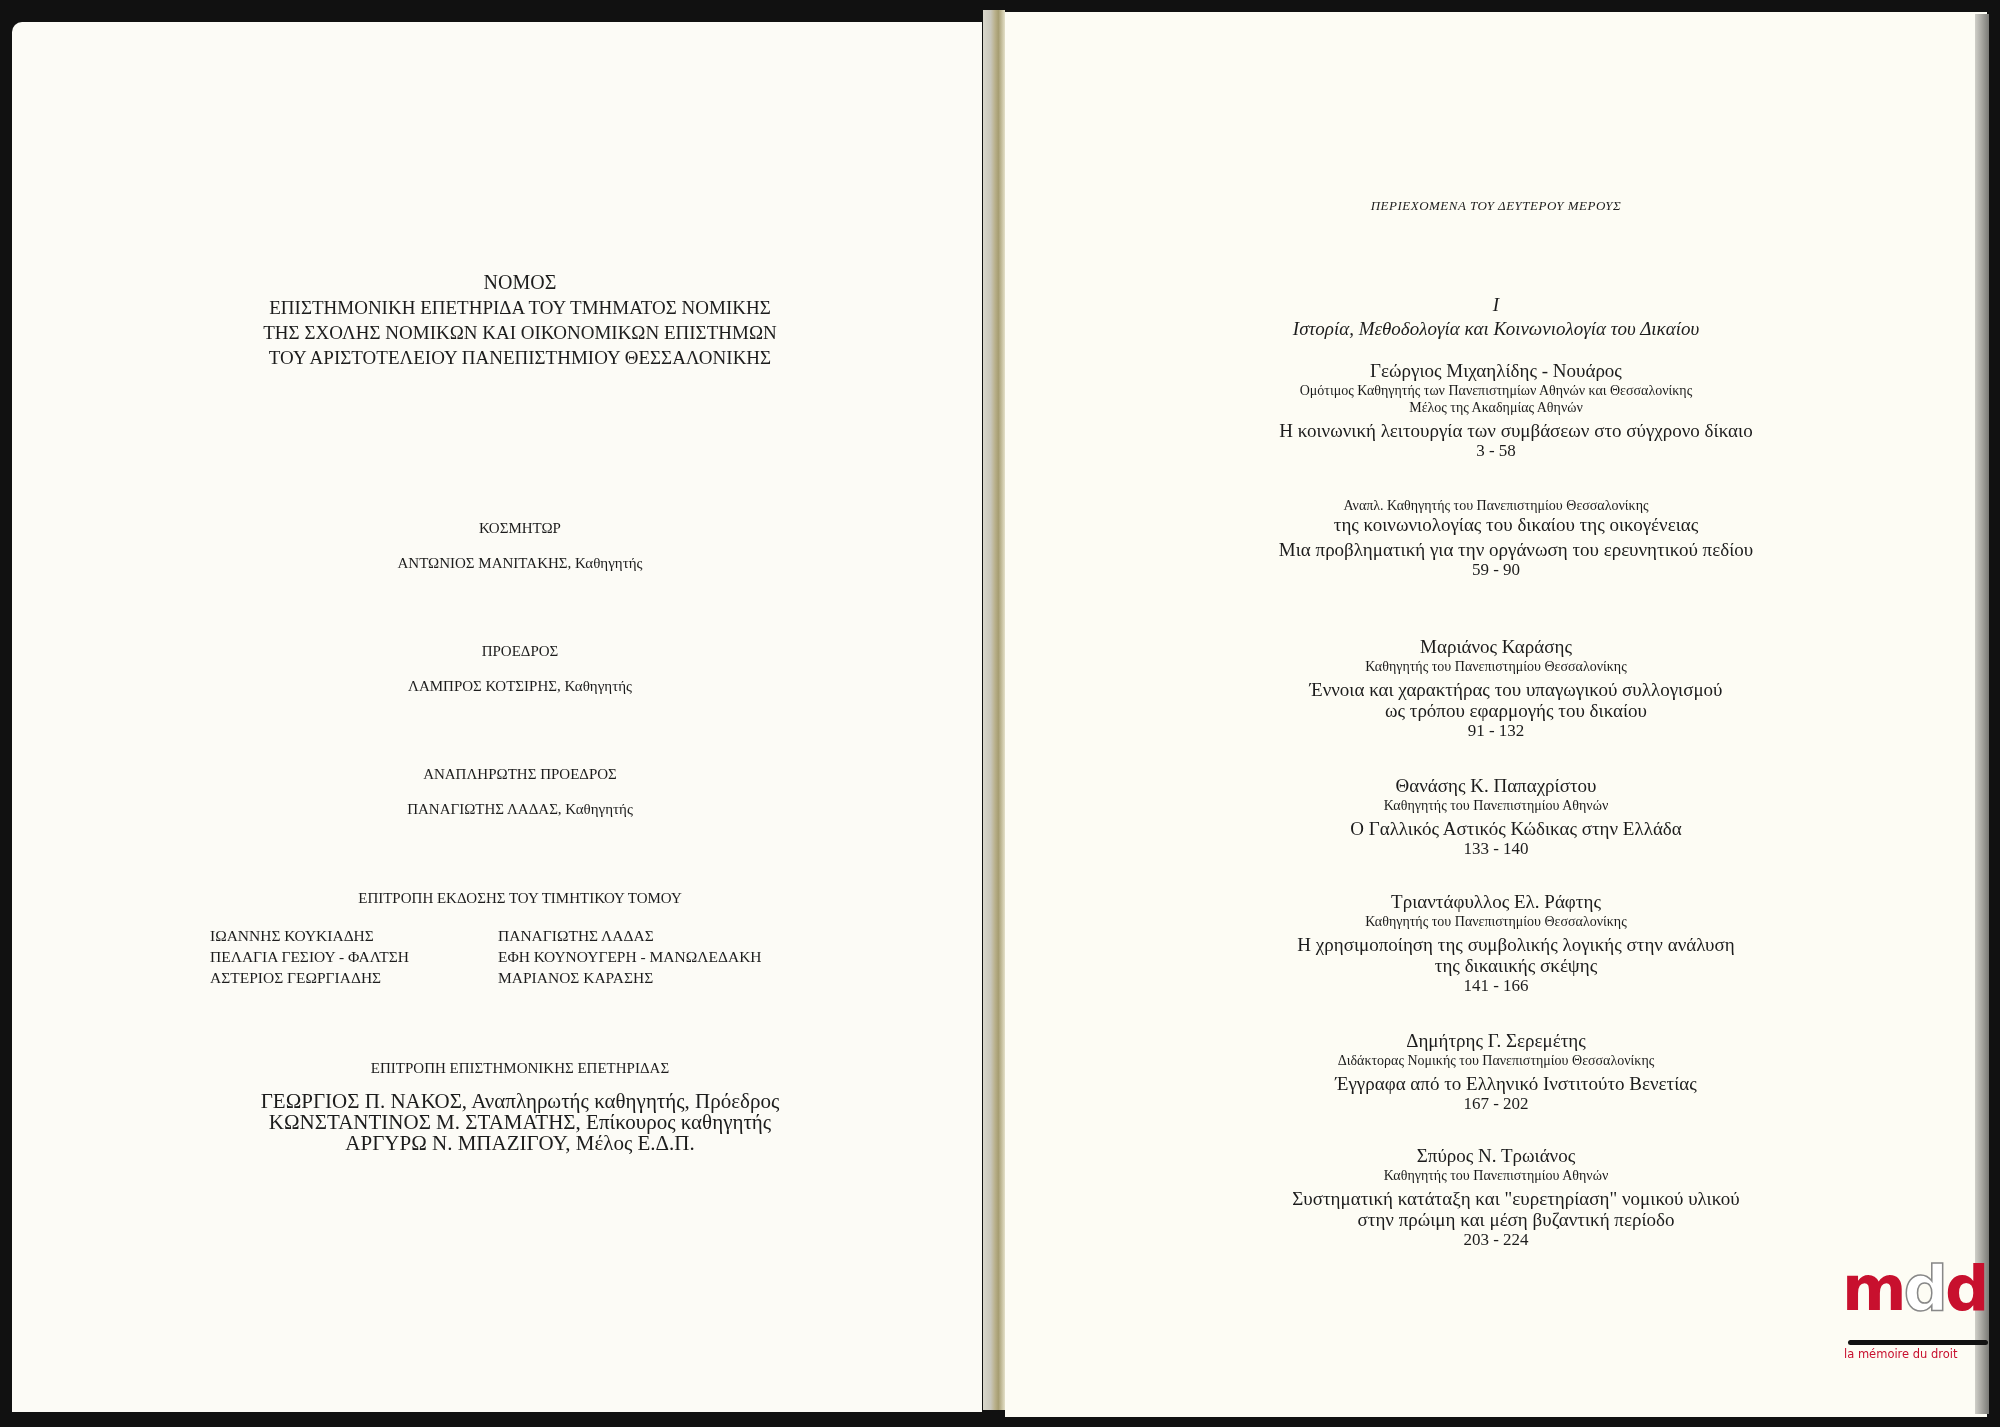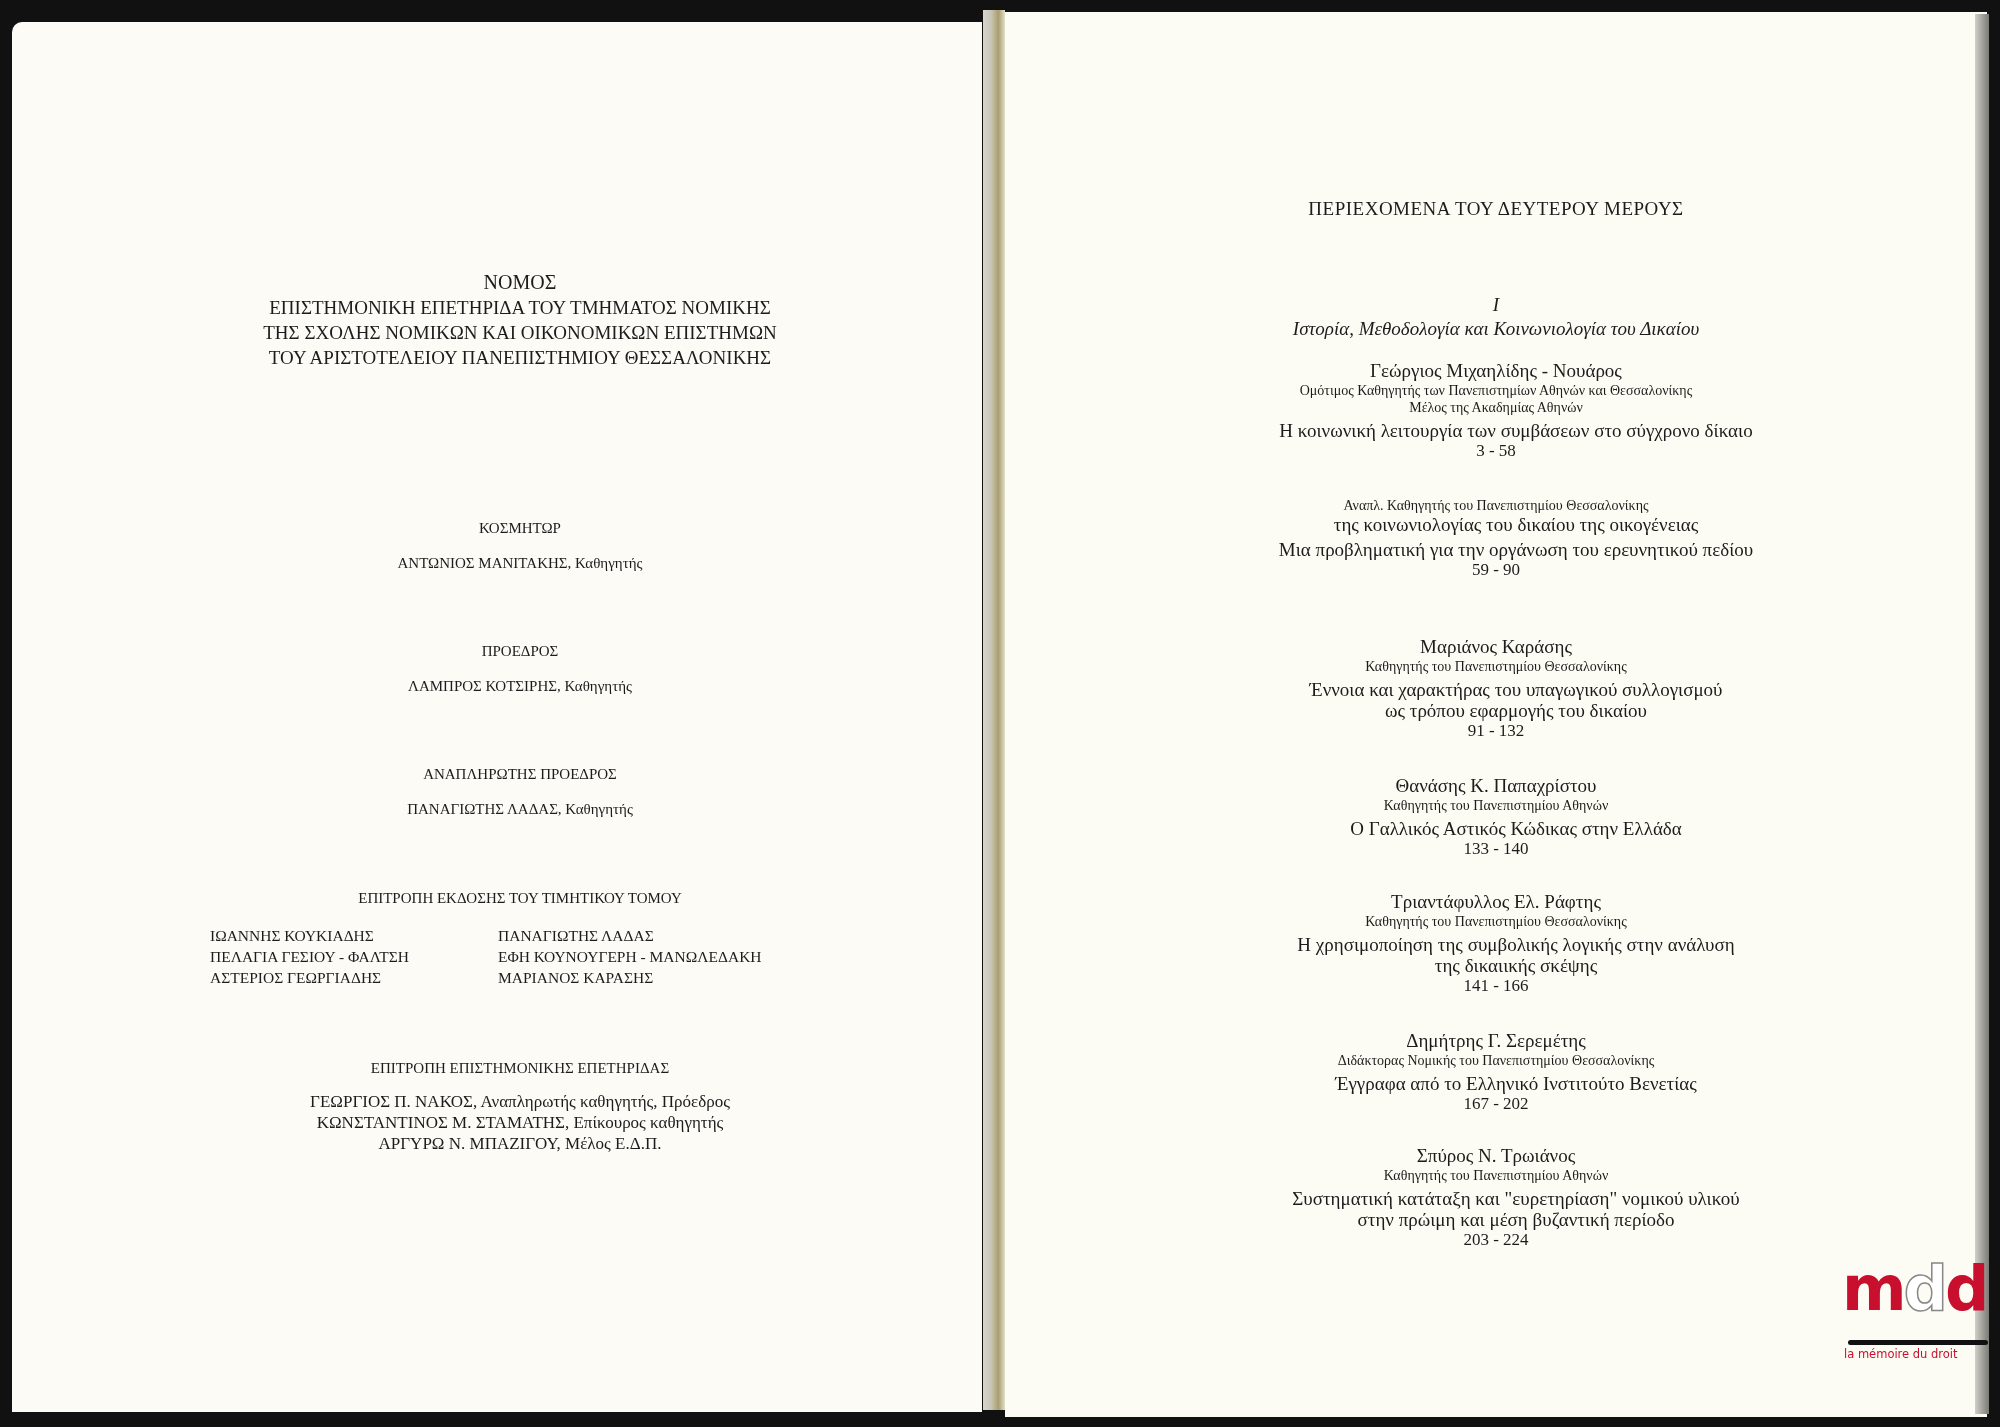--- a/index.html
+++ b/index.html
@@ -27,24 +27,24 @@
   #journal-title .t1 { font-size: 20px; }
   .role-block { left: 0; width: 1040px; }
   .role-title { font-size: 15px; }
   .role-person { font-size: 15px; margin-top: 18px; }
   #editorial-committee { left: 0; width: 1040px; top: 890px; }
   #editorial-committee .role-title { font-size: 15px; }
   .two-col { position: absolute; top: 925px; font-size: 15.5px; line-height: 21px; }
   #col-left { left: 210px; }
   #col-right { left: 498px; }
   #scientific-committee { left: 0; width: 1040px; top: 1060px; }
-  #scientific-committee .members { font-size: 17px; line-height: 21px; margin-top: 14px; }
+  #scientific-committee .members { font-size: 21px; line-height: 21px; margin-top: 14px; }
 
   
-  #toc-title { left: 1005px; width: 982px; top: 198px; font-size: 19px; letter-spacing: 0.5px; }
+  #toc-title { left: 1005px; width: 982px; top: 198px; font-size: 13px; letter-spacing: 0.5px; font-style: italic; }
   #part-heading { left: 1005px; width: 982px; top: 293px; font-size: 19px; line-height: 24px; font-style: italic; }
   .entry { position: absolute; left: 1005px; width: 982px; text-align: center; }
   .entry .author { font-size: 19px; line-height: 22px; }
   .entry .affil { font-size: 14px; line-height: 17px; }
   .entry .title { font-size: 19px; line-height: 21px; margin-top: 4px; padding-left: 40px; }
   .entry .pages { font-size: 17px; line-height: 19px; }
 
   
   #logo { position: absolute; left: 1842px; top: 1258px; width: 150px; height: 105px; }
   #logo .letters { position: absolute; left: 0; top: 0; font-family: "DejaVu Sans", sans-serif; font-weight: bold; font-size: 62px; line-height: 62px; letter-spacing: -3px; }

